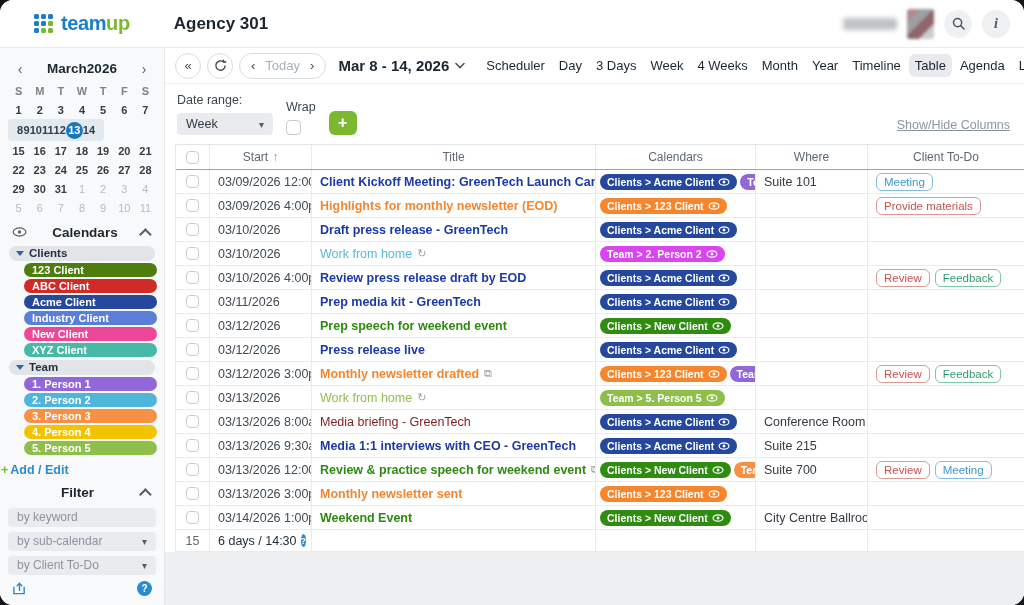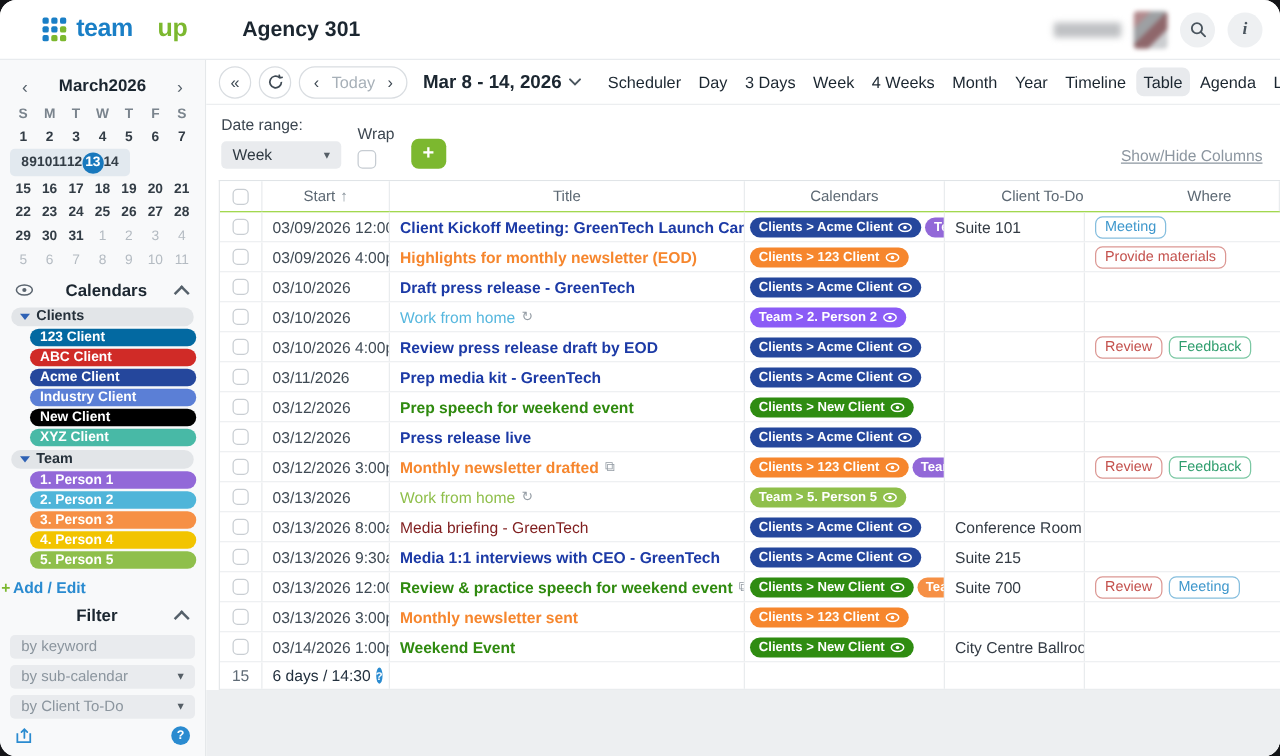--- a/index.html
+++ b/index.html
@@ -6,21 +6,21 @@
   html,body { width:1024px; height:605px; background:#141518; font-family:"Liberation Sans", sans-serif; }
   .frame { position:relative; width:1024px; height:605px; border-radius:13px; overflow:hidden; background:#fff; }
 
   
   .hdr { height:48px; display:flex; align-items:center; padding:0 14px 0 34px; border-bottom:1px solid #e8ebee; background:#fff; }
   .logo { display:flex; align-items:center; gap:8px; cursor:pointer; }
   .logo-grid { display:grid; grid-template-columns:repeat(3,5px); grid-auto-rows:5px; gap:2px; }
   .logo-grid span { border-radius:1.5px; }
   .ld-b { background:#1a7fc6; } .ld-g { background:#7cb82f; }
   .wordmark { font-size:20px; font-weight:700; letter-spacing:-0.4px; }
-  .wm-team { color:#1a7fc6; } .wm-up { color:#7cb82f;margin-left:20px; }
+  .wm-team { color:#1a7fc6; } .wm-up { color:#7cb82f; }
   .hdr-title { font-size:17px; font-weight:700; color:#1b2630; margin-left:44px; }
   .hdr-right { margin-left:auto; display:flex; align-items:center; gap:10px; }
   .blur-name { width:54px; height:12px; background:#bfc1c4; filter:blur(2.5px); border-radius:2px; }
   .blur-avatar { width:27px; height:30px; border-radius:3px; filter:blur(1.6px);
     background:linear-gradient(135deg,#b28a8d 24%,#9da0a3 24% 47%,#8f676b 47% 72%,#cbcdd0 72%); }
   .circle-icon { width:28px; height:28px; border-radius:50%; background:#eef0f2; display:flex; align-items:center; justify-content:center; color:#4a555e; cursor:pointer; }
   .circle-icon i { font-family:"Liberation Serif", serif; font-size:14px; font-weight:700; }
 
   
   .body { display:flex; height:557px; }
@@ -218,25 +218,25 @@
       <div class="sec-head">
         <svg class="eye-gray" width="15" height="10" viewBox="0 0 16 10">
             <ellipse cx="8" cy="5" rx="6.8" ry="4.3" fill="none" stroke="#5a646e" stroke-width="1.3"></ellipse>
             <circle cx="8" cy="5" r="1.8" fill="#5a646e"></circle>
           </svg>
         <span class="sec-title">Calendars</span>
         <span class="chev-up"></span>
       </div>
       <div id="cal-list">
           <div class="grp"><span class="tri"></span>Clients</div>
-          <div class="cal-item" style="background: #0369a1;">123 Client</div>
+          <div class="cal-item" style="background: #4d7c0f;">123 Client</div>
           <div class="cal-item" style="background: rgb(208, 43, 39);">ABC Client</div>
           <div class="cal-item" style="background: rgb(37, 71, 156);">Acme Client</div>
           <div class="cal-item" style="background: rgb(91, 127, 214);">Industry Client</div>
-          <div class="cal-item" style="background: #000000;">New Client</div>
+          <div class="cal-item" style="background: #ec4899;">New Client</div>
           <div class="cal-item" style="background: rgb(72, 185, 166);">XYZ Client</div>
           <div class="grp"><span class="tri"></span>Team</div>
           <div class="cal-item" style="background: rgb(146, 104, 216);">1. Person 1</div>
           <div class="cal-item" style="background: rgb(79, 181, 217);">2. Person 2</div>
           <div class="cal-item" style="background: rgb(246, 144, 69);">3. Person 3</div>
           <div class="cal-item" style="background: rgb(242, 196, 0);">4. Person 4</div>
           <div class="cal-item" style="background: rgb(143, 191, 75);">5. Person 5</div>
         </div>
       <div class="addedit"><span class="plus">+</span><span>Add / Edit</span></div>
 
@@ -321,22 +321,22 @@
         <div class="trow thead">
           <div class="tc tc-cb">
               <span class="row-chk"></span>
             </div>
           <div class="tc tc-start">
               <span>Start</span>
               <span class="arrow">↑</span>
             </div>
           <div class="tc tc-title">Title</div>
           <div class="tc tc-cal" style="justify-content:center">Calendars</div>
+          <div class="tc tc-where">Where</div>
           <div class="tc tc-todo">Client To-Do</div>
-          <div class="tc tc-where">Where</div>
         </div>
         <div id="rows">
             <div class="trow">
               <div class="tc tc-cb">
                 <span class="row-chk"></span>
               </div>
               <div class="tc tc-start">
                 <span class="t-start">03/09/2026 12:00pm</span>
               </div>
               <div class="tc tc-title">
@@ -416,21 +416,21 @@
                 <span class="row-chk"></span>
               </div>
               <div class="tc tc-start">
                 <span class="t-start">03/10/2026</span>
               </div>
               <div class="tc tc-title">
                 <span class="t-title" style="color: rgb(86, 183, 222); font-weight: 400;">Work from home</span>
                 <span class="icn">↻</span>
               </div>
               <div class="tc tc-cal">
-                <span class="badge" style="background: #8b5cf6;">
+                <span class="badge" style="background: #d946ef;">
                   <span>Team &gt; 2. Person 2</span>
                   <svg width="12" height="8" viewBox="0 0 16 10" style="flex:none">
                     <ellipse cx="8" cy="5" rx="6.6" ry="4.2" fill="none" stroke="#fff" stroke-width="1.6"></ellipse>
                     <circle cx="8" cy="5" r="1.9" fill="#fff"></circle>
                   </svg>
                 </span>
               </div>
               <div class="tc tc-where">
                 <span class="t-start" style="color: rgb(51, 59, 68);"></span>
               </div>

